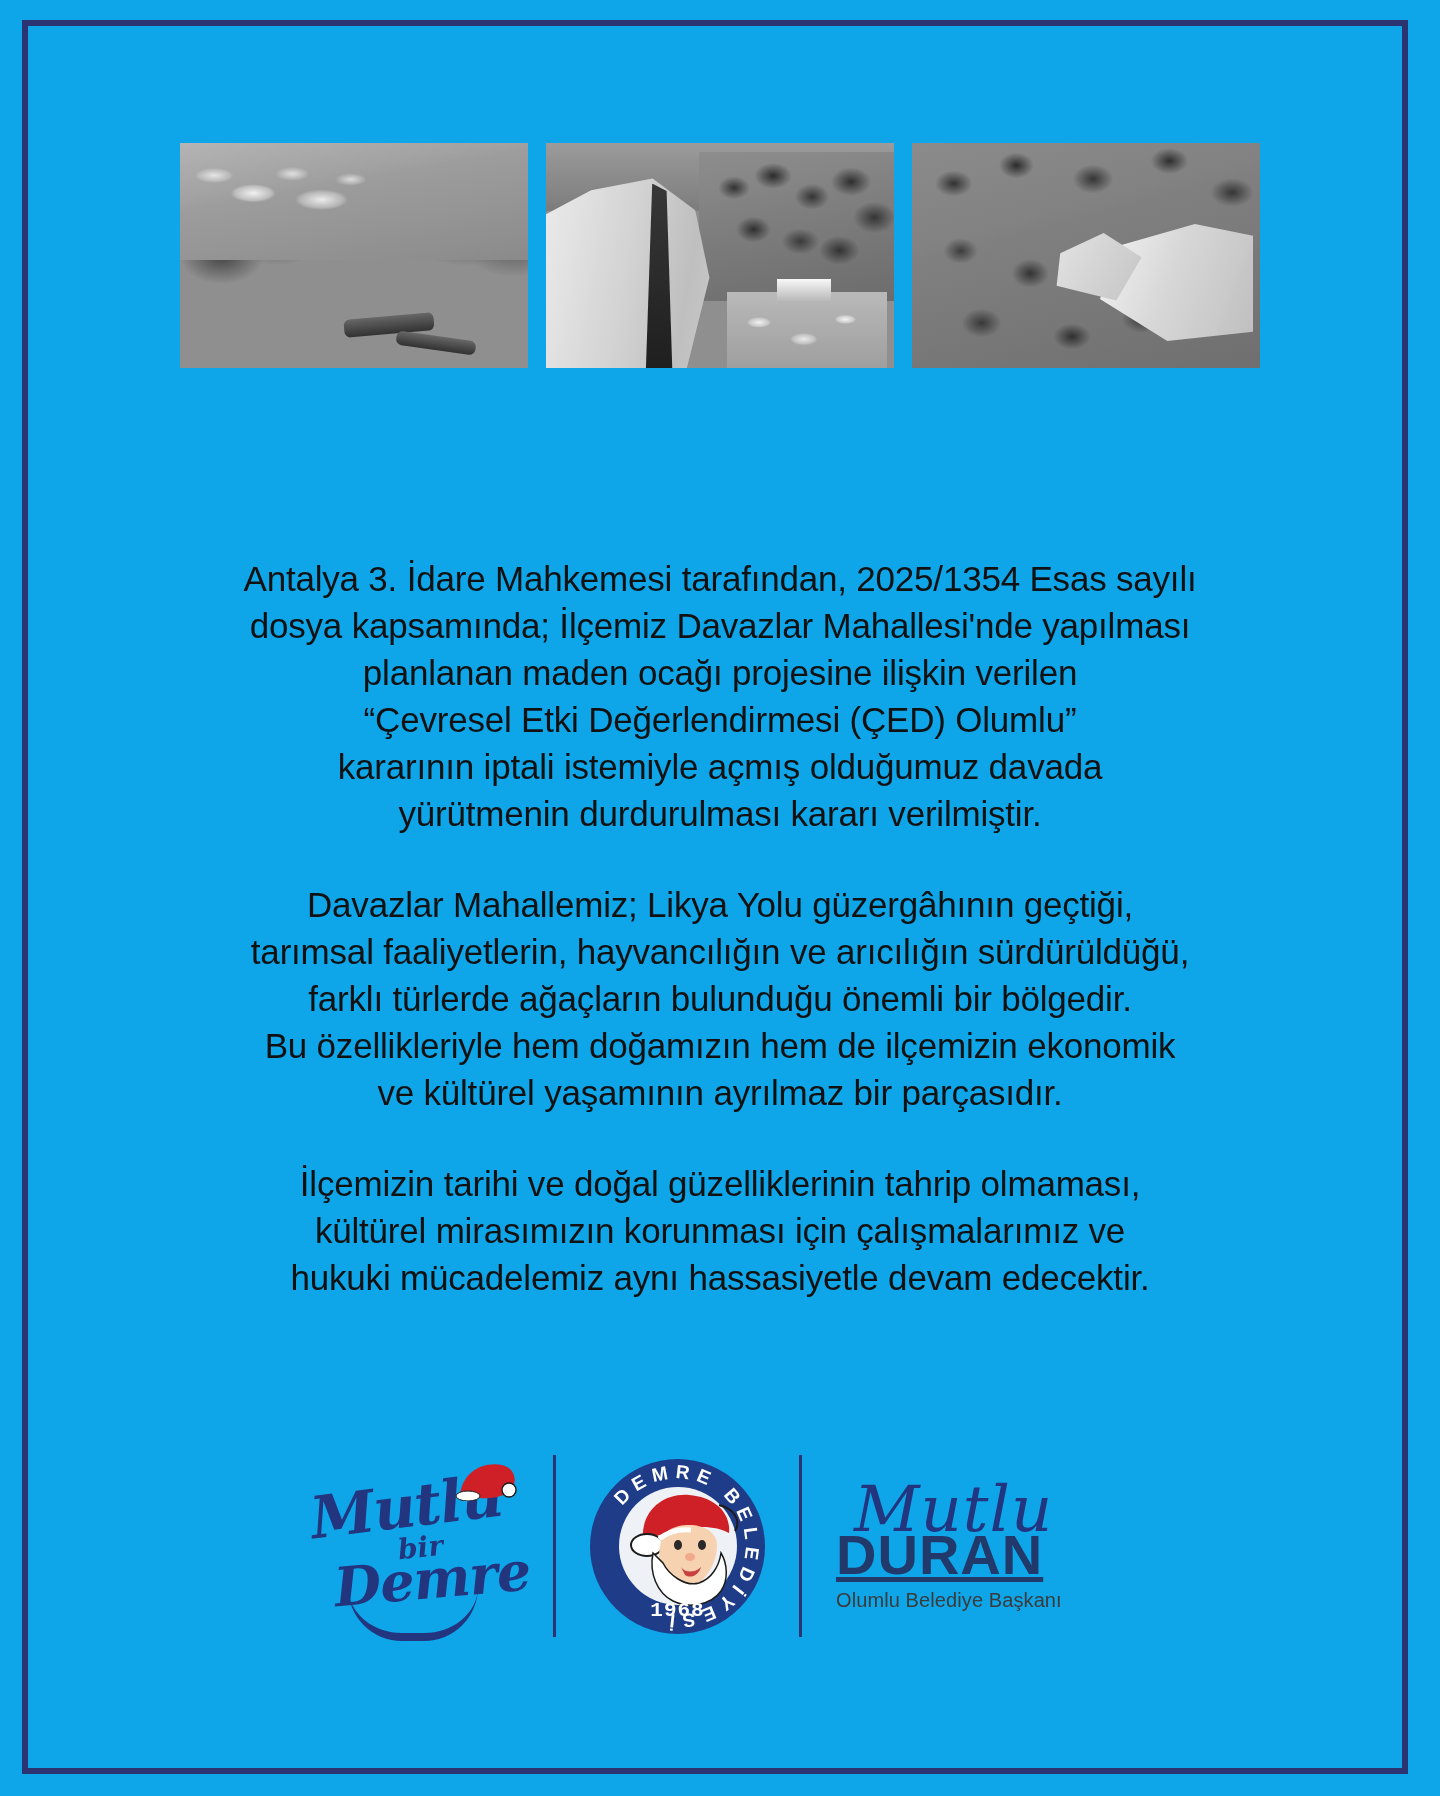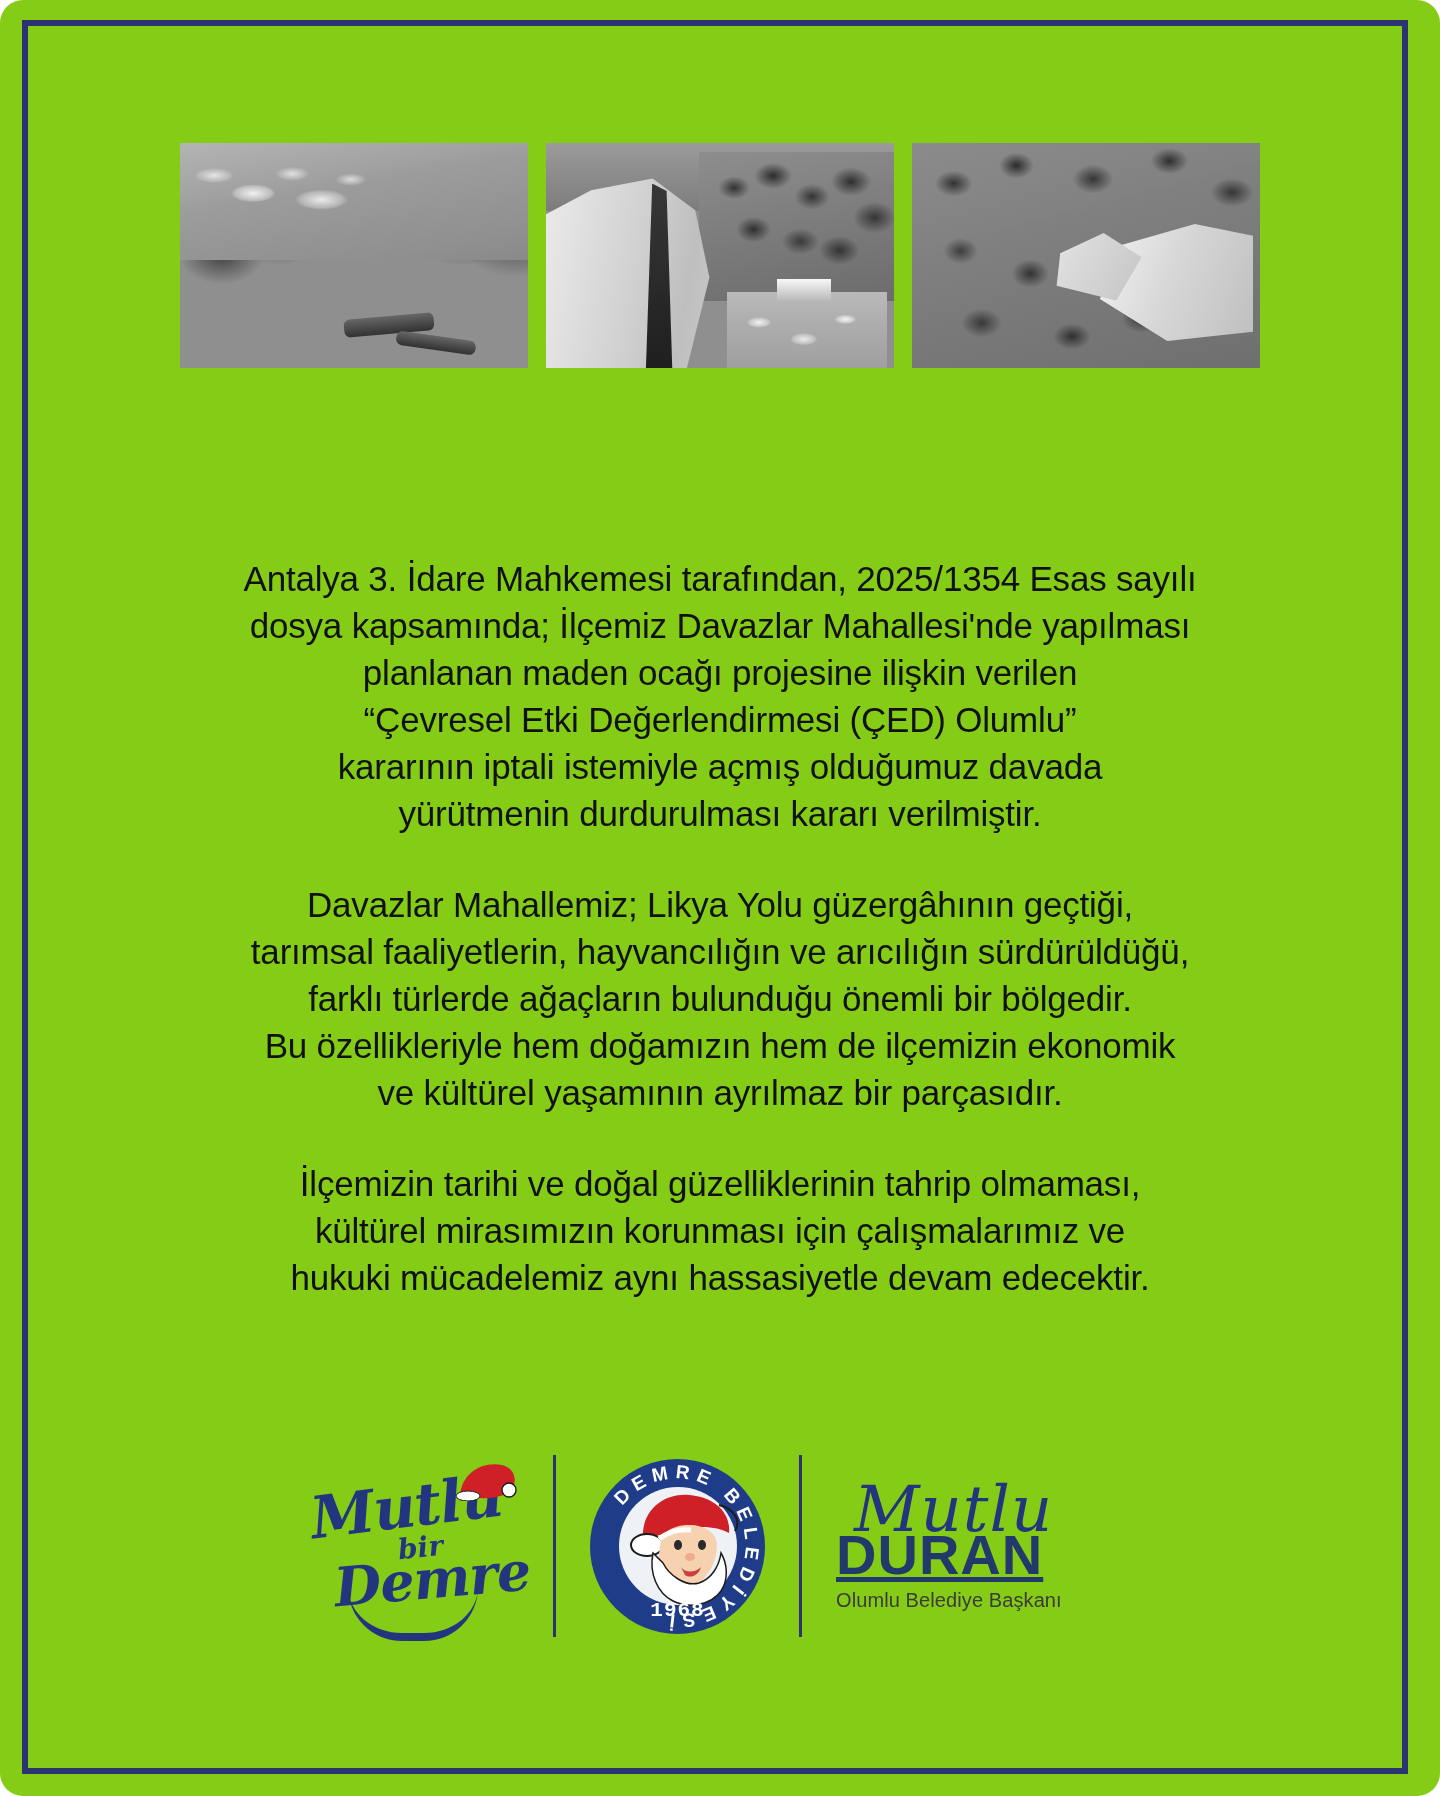--- a/index.html
+++ b/index.html
@@ -7,23 +7,22 @@
     padding: 0;
     background: #ffffff;
   }
   body {
     font-family: "Liberation Sans", sans-serif;
   }
   .page {
     position: relative;
     width: 1440px;
     height: 1796px;
-    background: #84cc16;
+    background: #0ea5e9;
     overflow: hidden;
-    border-radius: 23px;
   }
   .border-frame {
     position: absolute;
     left: 22px;
     top: 20px;
     width: 1386px;
     height: 1754px;
     border: 6px solid #2b3470;
     box-sizing: border-box;
     pointer-events: none;

